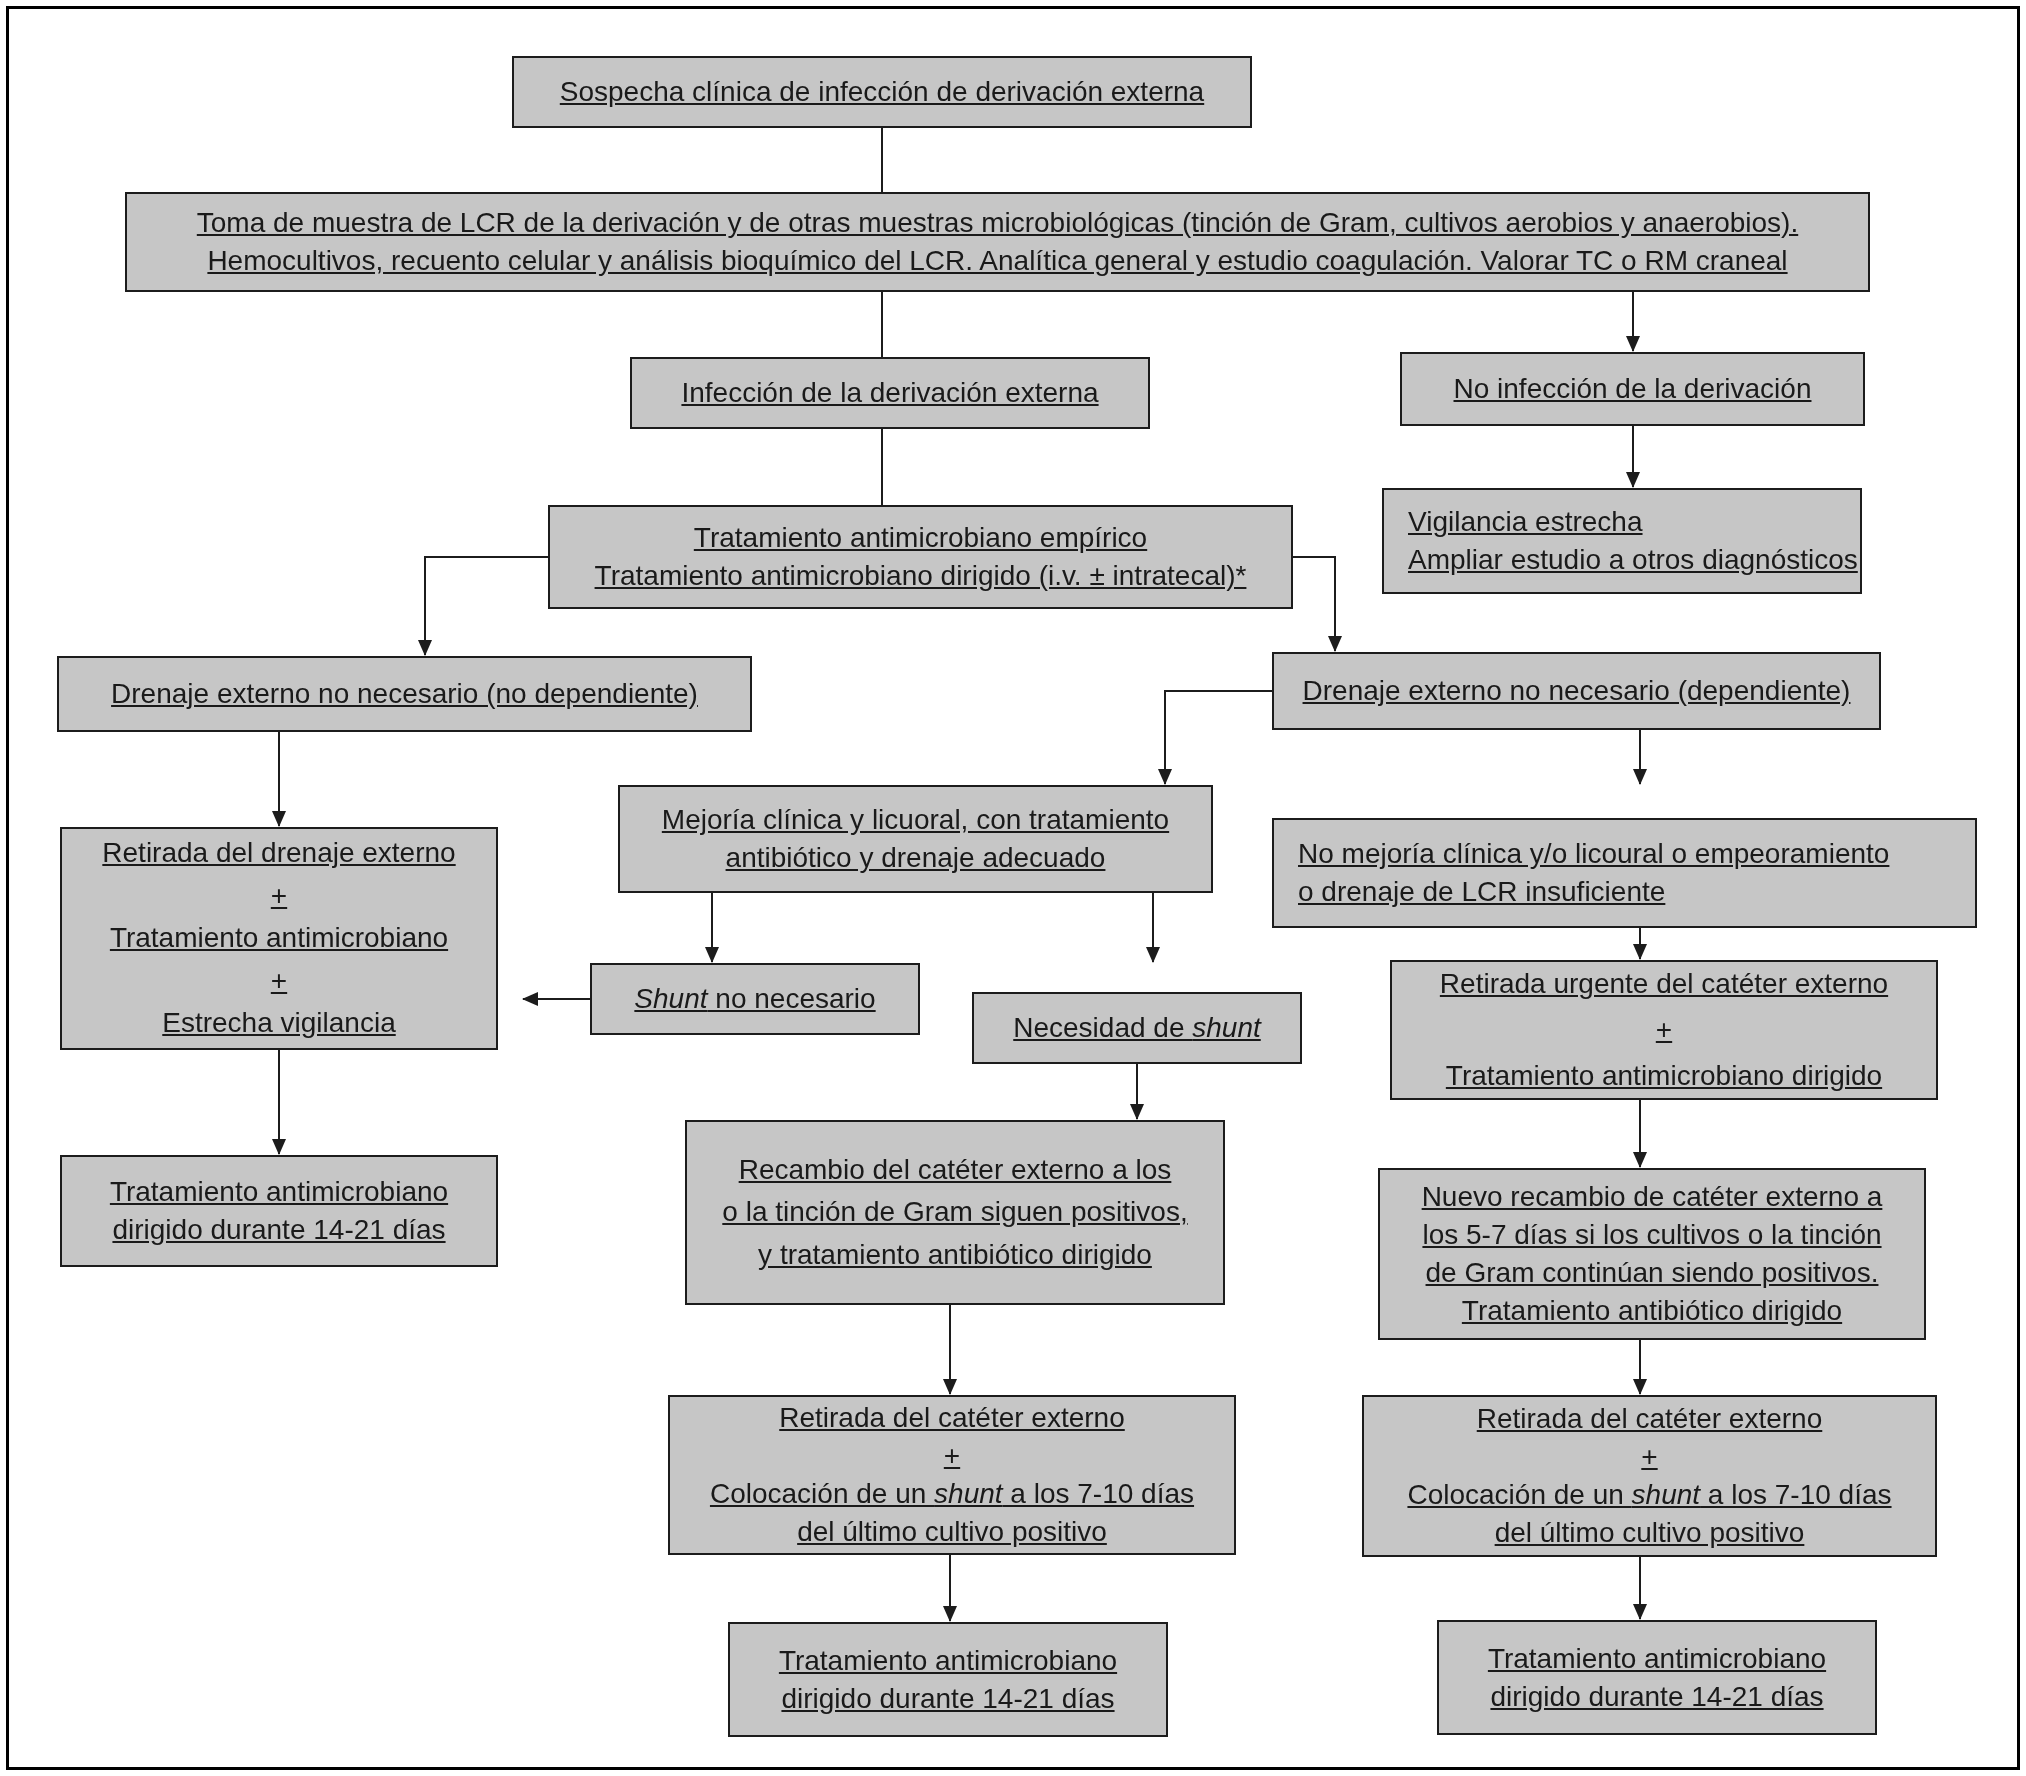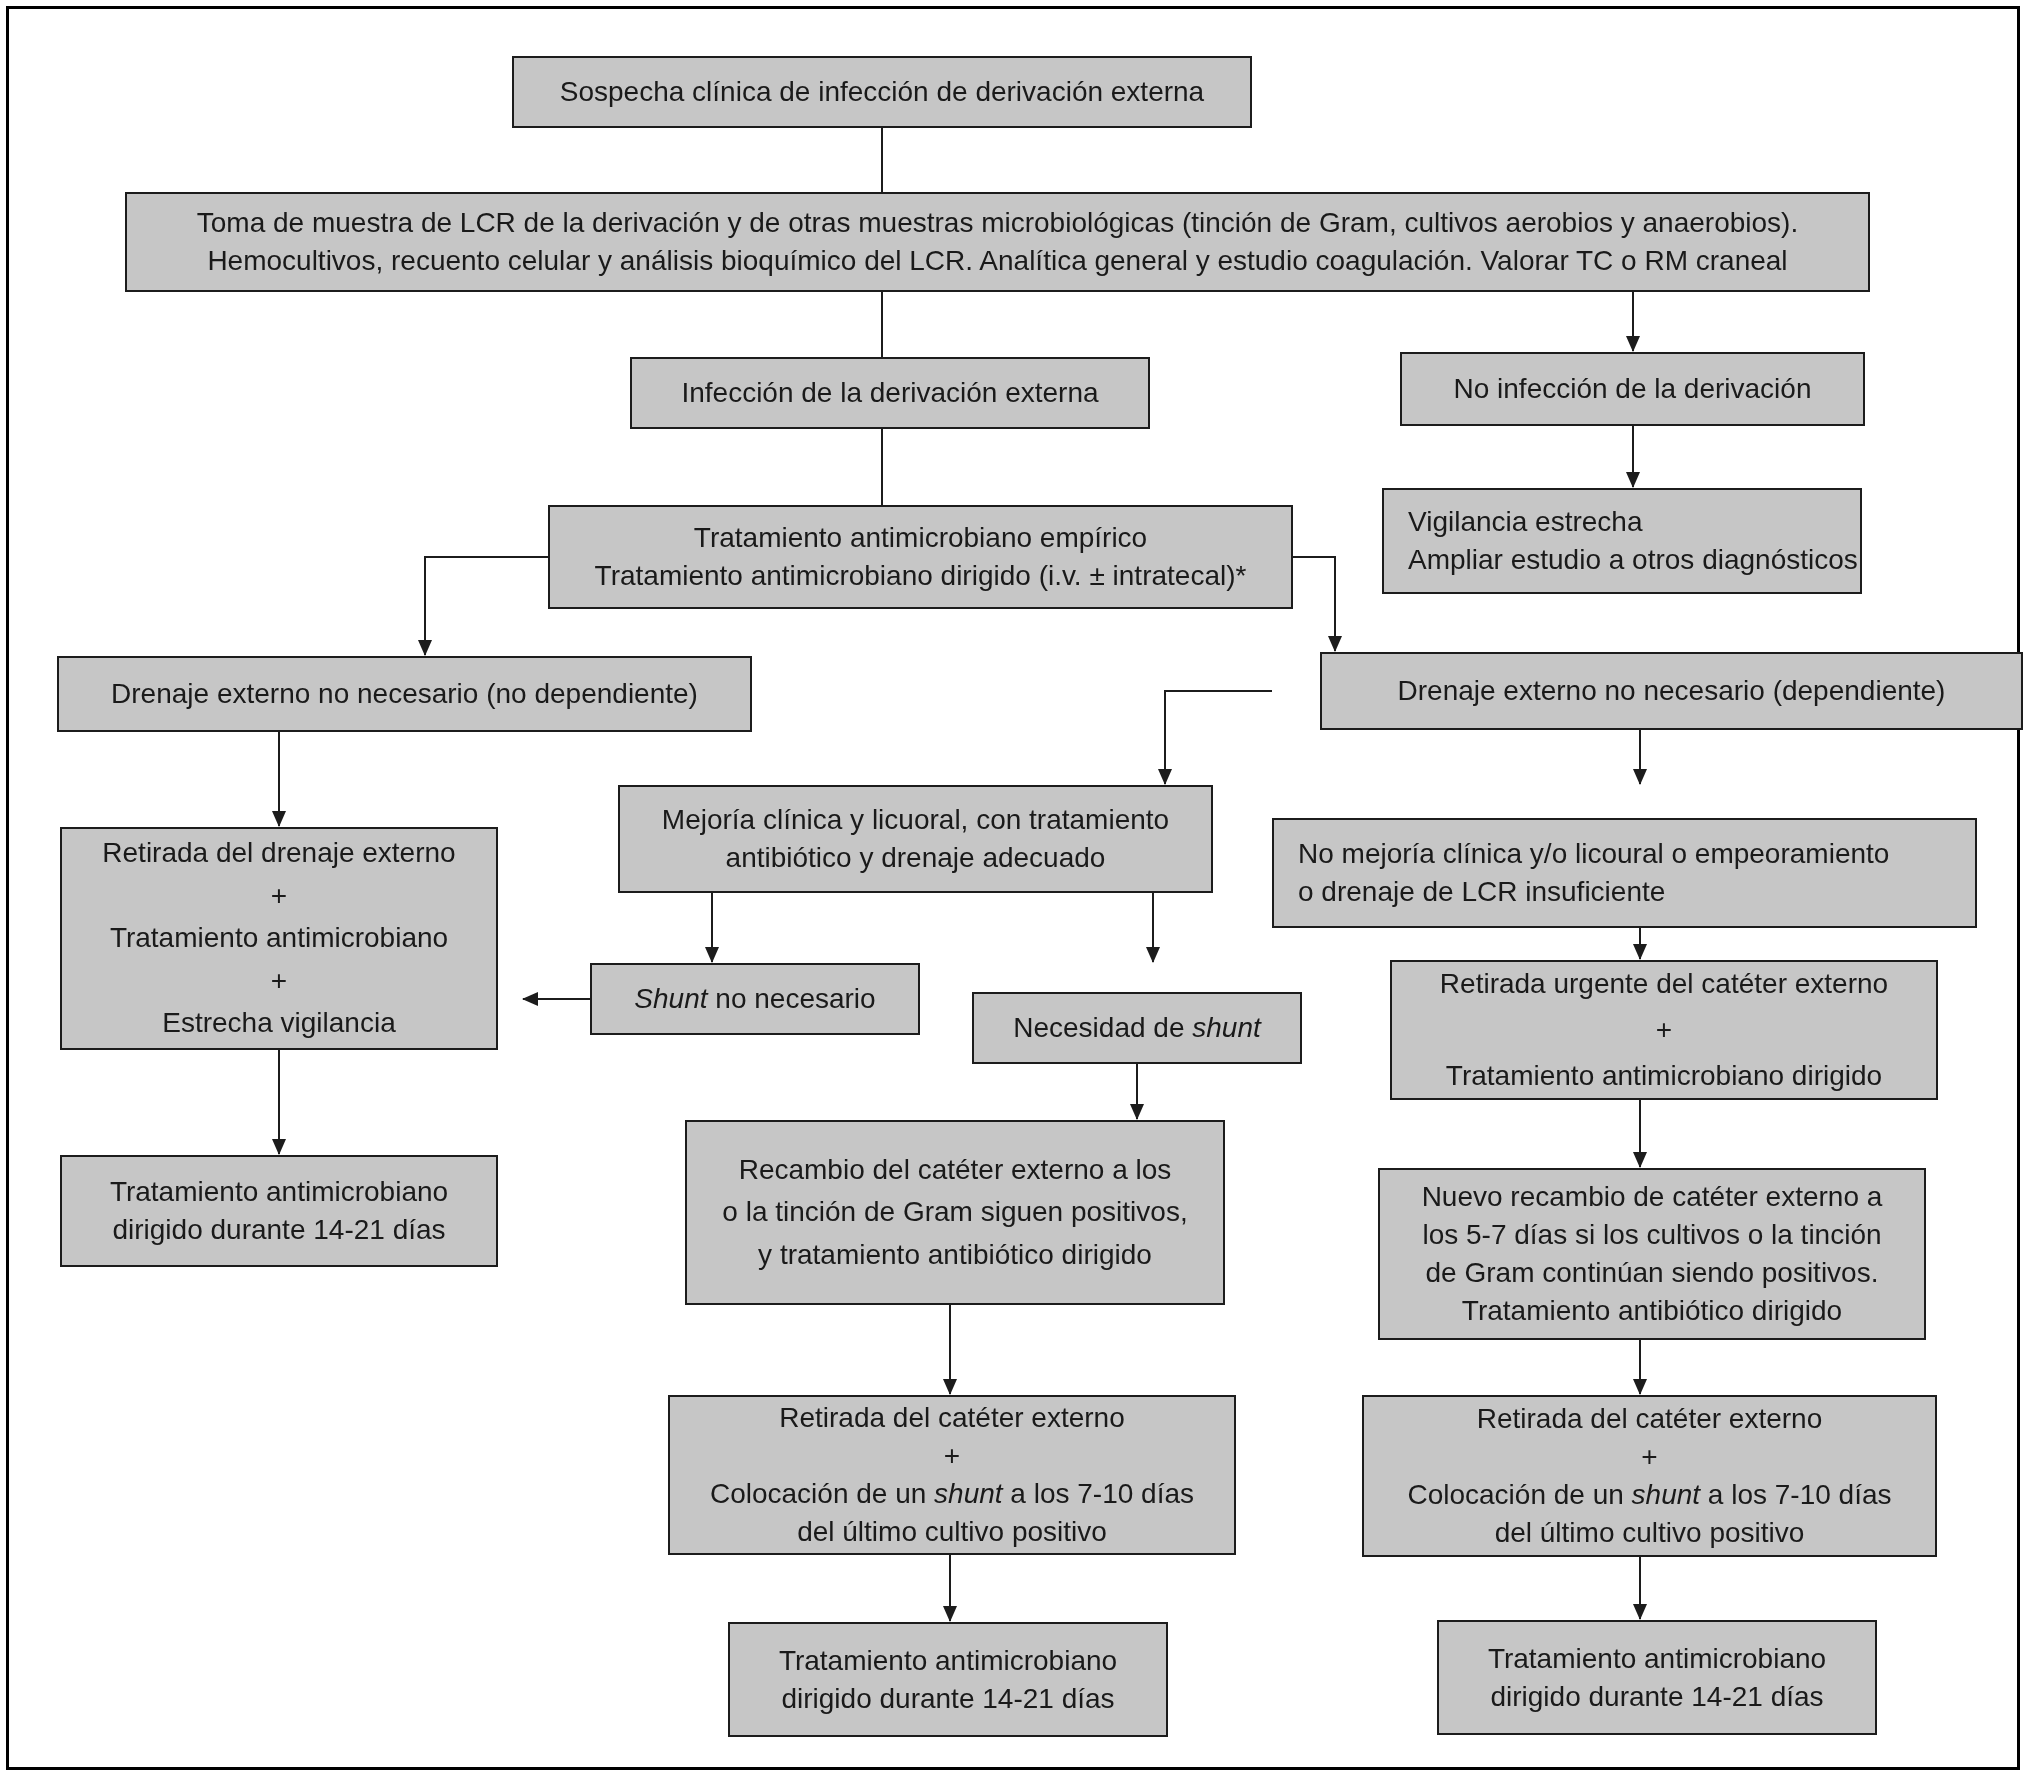--- a/index.html
+++ b/index.html
@@ -25,20 +25,21 @@
     border:2px solid #1c1c1c;
     box-sizing:border-box;
     display:flex;
     flex-direction:column;
     justify-content:center;
     align-items:center;
     text-align:center;
     font-size:28px;
     line-height:1.35;
     padding:4px 10px;
+    text-decoration:underline;
   }
   .node.align-left{
     align-items:flex-start;
     text-align:left;
     padding-left:24px;
   }
   .node .text-line{white-space:nowrap;}
   .lh-tall{line-height:1.52;}
   em{font-style:italic;}
 </style>
@@ -104,21 +105,21 @@
 
   <div class="node align-left" style="left:1382px;top:488px;width:480px;height:106px;">
     <div class="text-line">Vigilancia estrecha</div>
     <div class="text-line">Ampliar estudio a otros diagnósticos</div>
   </div>
 
   <div class="node" style="left:57px;top:656px;width:695px;height:76px;">
     <div class="text-line">Drenaje externo no necesario (no dependiente)</div>
   </div>
 
-  <div class="node" style="left:1272px;top:652px;width:703px;height:78px;margin-left:48px;">
+  <div class="node" style="left:1272px;top:652px;width:609px;height:78px;">
     <div class="text-line">Drenaje externo no necesario (dependiente)</div>
   </div>
 
   <div class="node lh-tall" style="left:60px;top:827px;width:438px;height:223px;">
     <div class="text-line">Retirada del drenaje externo</div>
     <div class="text-line">+</div>
     <div class="text-line">Tratamiento antimicrobiano</div>
     <div class="text-line">+</div>
     <div class="text-line">Estrecha vigilancia</div>
   </div>

